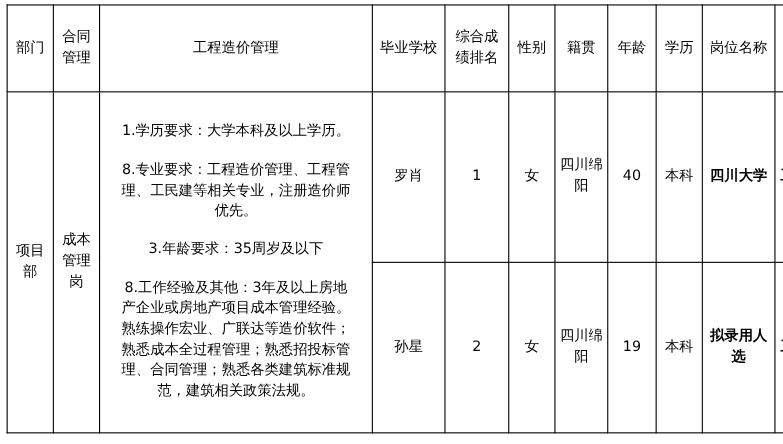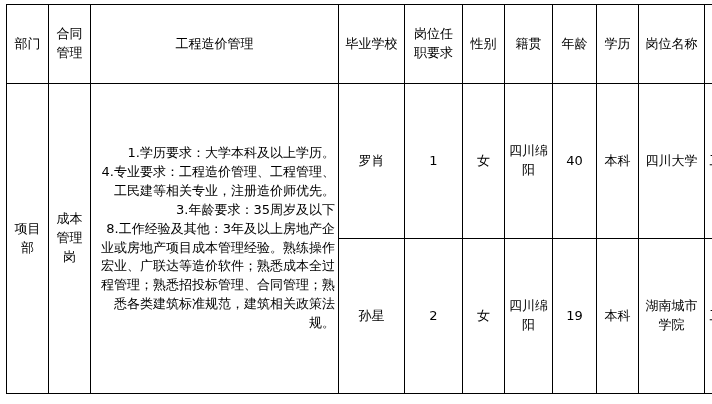--- a/index.html
+++ b/index.html
@@ -41,20 +41,21 @@
   }
   
   .vert {
     writing-mode: horizontal-tb;
     word-break: break-all;
     line-height: 1.28;
   }
   .vert-narrow {
     word-break: break-all;
     line-height: 1.28;
+    font-weight: bold;
   }
   
   .c-dept   { width: 42px; }
   .c-post   { width: 42px; }
   .c-req    { width: 248px; }
   .c-cand   { width: 66px; }
   .c-score  { width: 58px; }
   .c-sex    { width: 42px; }
   .c-origin { width: 48px; }
   .c-age    { width: 44px; }
@@ -63,23 +64,22 @@
   .c-major  { width: 62px; }
 
   .req-cell {
     text-align: left;
     vertical-align: middle;
     padding: 8px 9px;
     font-size: 12.5px;
     line-height: 1.62;
   }
   .req-cell p {
-    margin: 0;
+    margin: 16px;
     text-indent: 0;
-    text-align: right;
   }
   .row1 td { height: 150px; }
   .row2 td { height: 150px; }
   .center-mid { vertical-align: middle; }
 </style>
 </head>
 <body>
 
 <div class="sheet">
   <table class="recruit">
@@ -95,51 +95,51 @@
       <col class="c-edu">
       <col class="c-school">
       <col class="c-major">
     </colgroup>
     <tbody>
       <tr class="hdr">
         <td class="vert">部门</td>
         <td class="vert">合同管理</td>
         <td>工程造价管理</td>
         <td class="vert-narrow">毕业学校</td>
-        <td class="vert-narrow">岗位任职要求</td>
+        <td class="vert-narrow">综合成绩排名</td>
         <td class="vert">性别</td>
         <td class="vert">籍贯</td>
         <td class="vert">年龄</td>
         <td class="vert">学历</td>
         <td class="vert-narrow">岗位名称</td>
         <td>专业</td>
       </tr>
       <tr class="row1">
         <td class="vert center-mid" rowspan="2">项目部</td>
         <td class="vert center-mid" rowspan="2">成本管理岗</td>
         <td class="req-cell" rowspan="2">
           <p>1.学历要求：大学本科及以上学历。</p>
-          <p>4.专业要求：工程造价管理、工程管理、工民建等相关专业，注册造价师优先。</p>
+          <p>8.专业要求：工程造价管理、工程管理、工民建等相关专业，注册造价师优先。</p>
           <p>3.年龄要求：35周岁及以下</p>
           <p>8.工作经验及其他：3年及以上房地产企业或房地产项目成本管理经验。熟练操作宏业、广联达等造价软件；熟悉成本全过程管理；熟悉招投标管理、合同管理；熟悉各类建筑标准规范，建筑相关政策法规。</p>
         </td>
         <td>罗肖</td>
         <td>1</td>
         <td>女</td>
         <td class="vert">四川绵阳</td>
         <td>40</td>
         <td class="vert">本科</td>
         <td class="vert-narrow">四川大学</td>
         <td class="vert-narrow">工程管理</td>
       </tr>
       <tr class="row2">
         <td>孙星</td>
         <td>2</td>
         <td>女</td>
         <td class="vert">四川绵阳</td>
         <td>19</td>
         <td class="vert">本科</td>
-        <td class="vert-narrow">湖南城市学院</td>
+        <td class="vert-narrow">拟录用人选</td>
         <td class="vert-narrow">工程造价</td>
       </tr>
     </tbody>
   </table>
 </div>
 
 </body></html>

